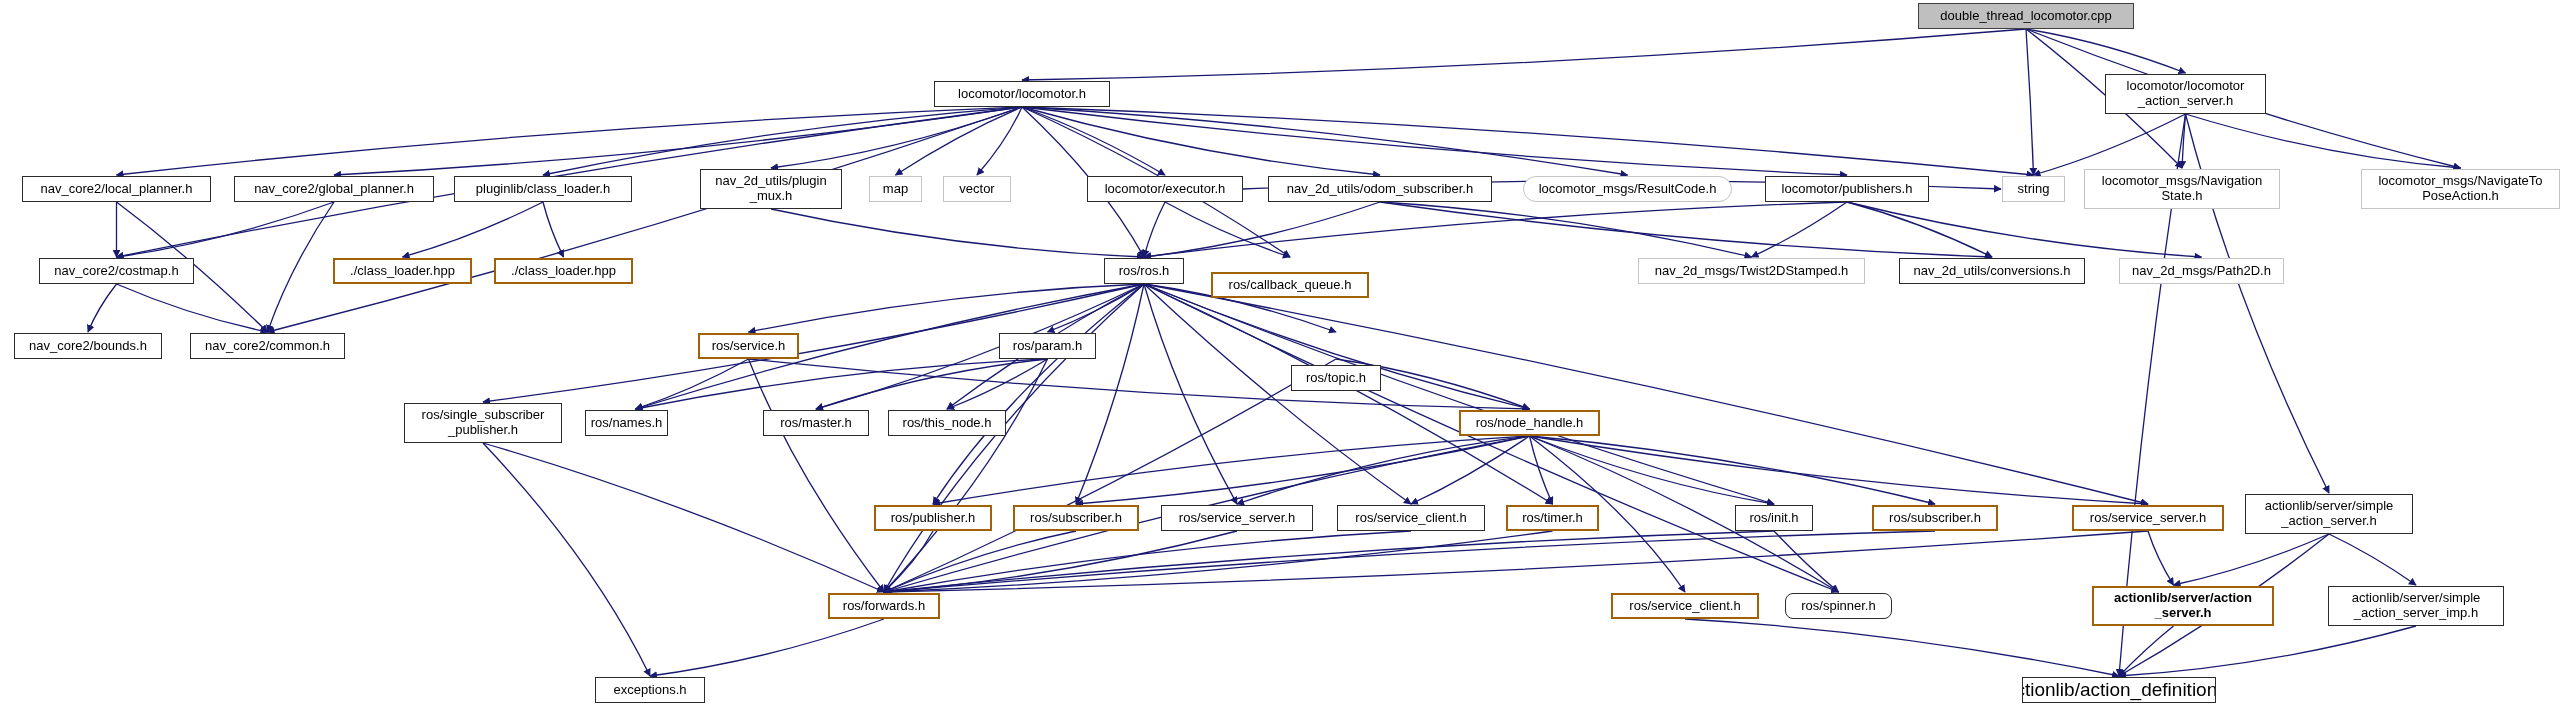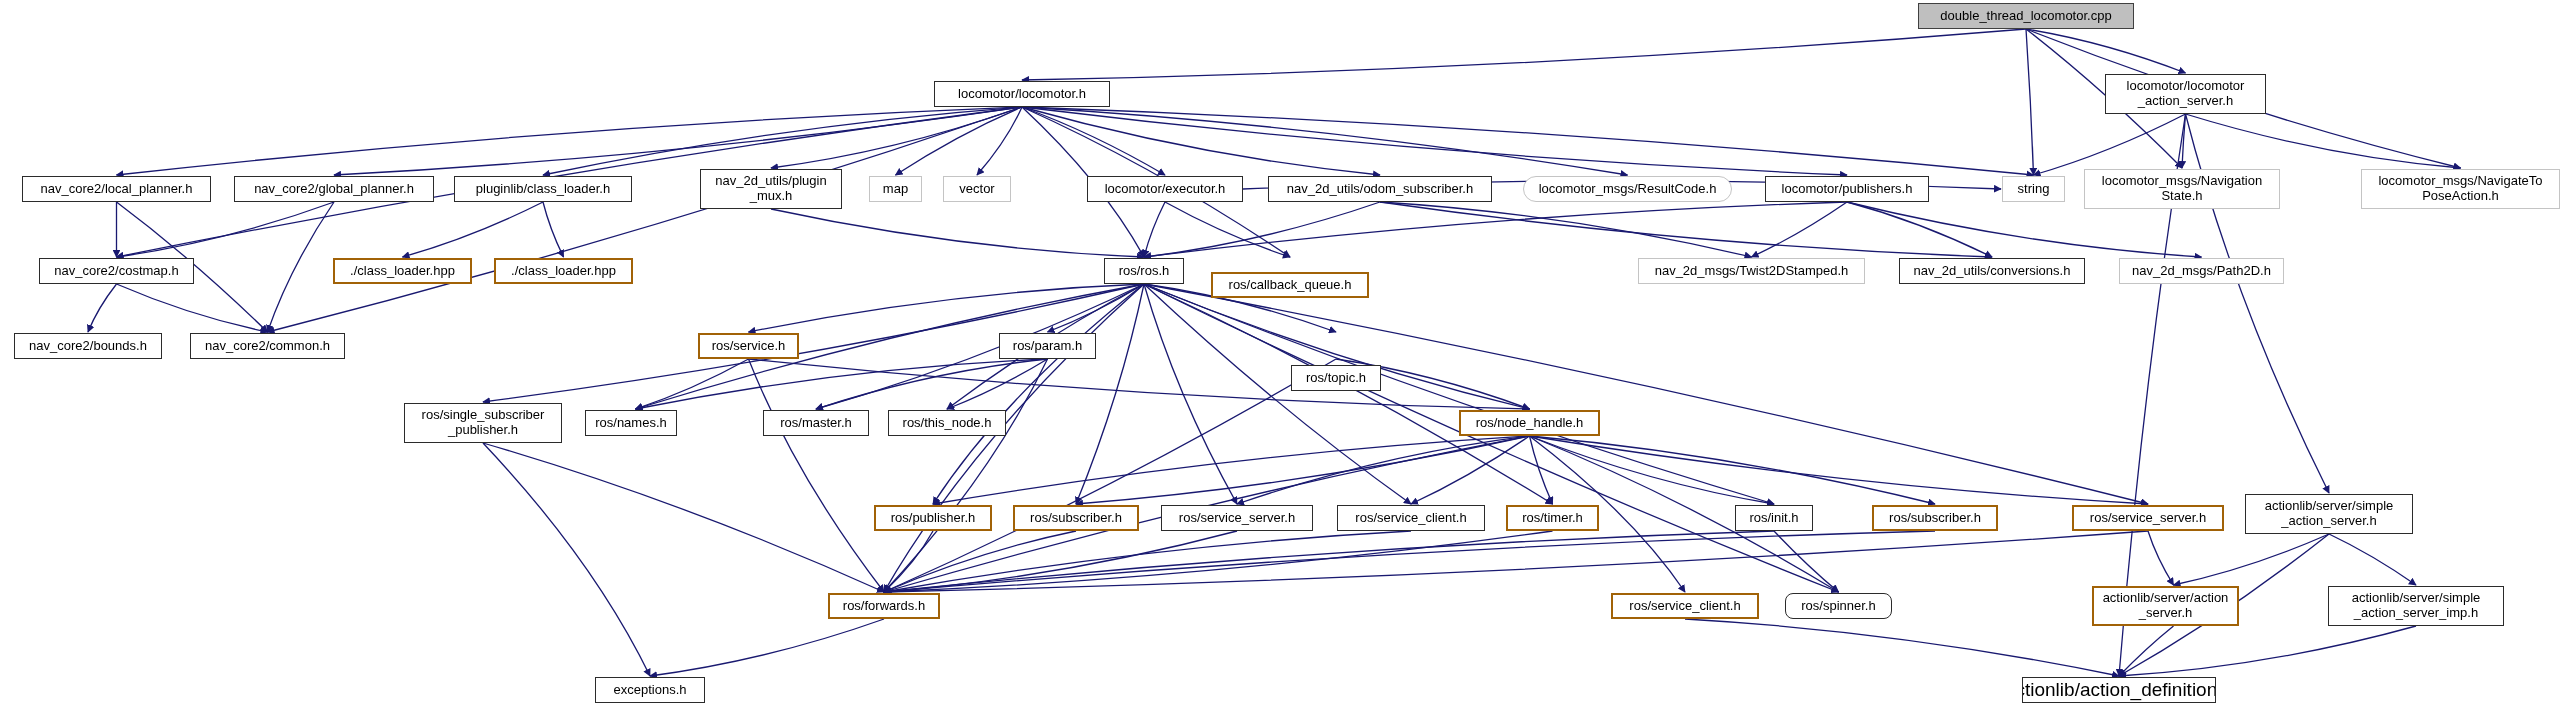--- a/index.html
+++ b/index.html
@@ -157,37 +157,37 @@
       <div class="node kind-gray" style="left: 1638px; top: 258px; width: 227px; height: 26px; font-size: 13px;"><span>nav_2d_msgs/Twist2DStamped.h</span></div>
       <div class="node kind-normal" style="left: 1899px; top: 258px; width: 186px; height: 26px; font-size: 13px;"><span>nav_2d_utils/conversions.h</span></div>
       <div class="node kind-gray" style="left: 2119px; top: 258px; width: 165px; height: 26px; font-size: 13px;"><span>nav_2d_msgs/Path2D.h</span></div>
       <div class="node kind-normal" style="left: 14px; top: 333px; width: 148px; height: 26px; font-size: 13px;"><span>nav_core2/bounds.h</span></div>
       <div class="node kind-normal" style="left: 190px; top: 333px; width: 155px; height: 26px; font-size: 13px;"><span>nav_core2/common.h</span></div>
       <div class="node kind-red" style="left: 698px; top: 333px; width: 101px; height: 26px; font-size: 13px;"><span>ros/service.h</span></div>
       <div class="node kind-normal" style="left: 999px; top: 333px; width: 97px; height: 26px; font-size: 13px;"><span>ros/param.h</span></div>
       <div class="node kind-normal" style="left: 1291px; top: 333px; width: 90px; height: 26px; font-size: 13px; margin-top: 32px;"><span>ros/topic.h</span></div>
       <div class="node kind-normal" style="left: 404px; top: 403px; width: 158px; height: 40px; font-size: 13px; text-align: center;"><span>ros/single_subscriber
 _publisher.h</span></div>
-      <div class="node kind-normal" style="left: 585px; top: 410px; width: 92px; height: 26px; font-size: 13px;"><span>ros/names.h</span></div>
+      <div class="node kind-normal" style="left: 585px; top: 410px; width: 83px; height: 26px; font-size: 13px;"><span>ros/names.h</span></div>
       <div class="node kind-normal" style="left: 763px; top: 410px; width: 106px; height: 26px; font-size: 13px;"><span>ros/master.h</span></div>
       <div class="node kind-normal" style="left: 888px; top: 410px; width: 118px; height: 26px; font-size: 13px;"><span>ros/this_node.h</span></div>
       <div class="node kind-red" style="left: 1459px; top: 410px; width: 141px; height: 26px; font-size: 13px;"><span>ros/node_handle.h</span></div>
       <div class="node kind-normal" style="left: 2245px; top: 494px; width: 168px; height: 40px; font-size: 13px;"><span>actionlib/server/simple
 _action_server.h</span></div>
       <div class="node kind-red" style="left: 874px; top: 505px; width: 118px; height: 26px; font-size: 13px;"><span>ros/publisher.h</span></div>
       <div class="node kind-red" style="left: 1013px; top: 505px; width: 126px; height: 26px; font-size: 13px;"><span>ros/subscriber.h</span></div>
       <div class="node kind-normal" style="left: 1161px; top: 505px; width: 152px; height: 26px; font-size: 13px;"><span>ros/service_server.h</span></div>
       <div class="node kind-normal" style="left: 1337px; top: 505px; width: 148px; height: 26px; font-size: 13px;"><span>ros/service_client.h</span></div>
       <div class="node kind-red" style="left: 1506px; top: 505px; width: 93px; height: 26px; font-size: 13px;"><span>ros/timer.h</span></div>
       <div class="node kind-normal" style="left: 1735px; top: 505px; width: 78px; height: 26px; font-size: 13px;"><span>ros/init.h</span></div>
       <div class="node kind-red" style="left: 1872px; top: 505px; width: 126px; height: 26px; font-size: 13px;"><span>ros/subscriber.h</span></div>
       <div class="node kind-red" style="left: 2072px; top: 505px; width: 152px; height: 26px; font-size: 13px;"><span>ros/service_server.h</span></div>
       <div class="node kind-red" style="left: 828px; top: 593px; width: 112px; height: 26px; font-size: 13px;"><span>ros/forwards.h</span></div>
       <div class="node kind-red" style="left: 1611px; top: 593px; width: 148px; height: 26px; font-size: 13px;"><span>ros/service_client.h</span></div>
       <div class="node kind-normal" style="left: 1785px; top: 593px; width: 107px; height: 26px; font-size: 13px; border-radius: 8px;"><span>ros/spinner.h</span></div>
-      <div class="node kind-red" style="left: 2092px; top: 586px; width: 147px; height: 40px; font-size: 13px;"><span>actionlib/server/action
+      <div class="node kind-red" style="left: 2092px; top: 586px; width: 182px; height: 40px; font-size: 13px; font-weight: bold;"><span>actionlib/server/action
 _server.h</span></div>
       <div class="node kind-normal" style="left: 2328px; top: 586px; width: 176px; height: 40px; font-size: 13px;"><span>actionlib/server/simple
 _action_server_imp.h</span></div>
       <div class="node kind-normal" style="left: 595px; top: 677px; width: 110px; height: 26px; font-size: 13px;"><span>exceptions.h</span></div>
       <div class="node kind-normal" style="left: 2022px; top: 677px; width: 194px; height: 26px; font-size: 19px;"><span>actionlib/action_definition.h</span></div>
     </div>
 </div>
 
 </body></html>

